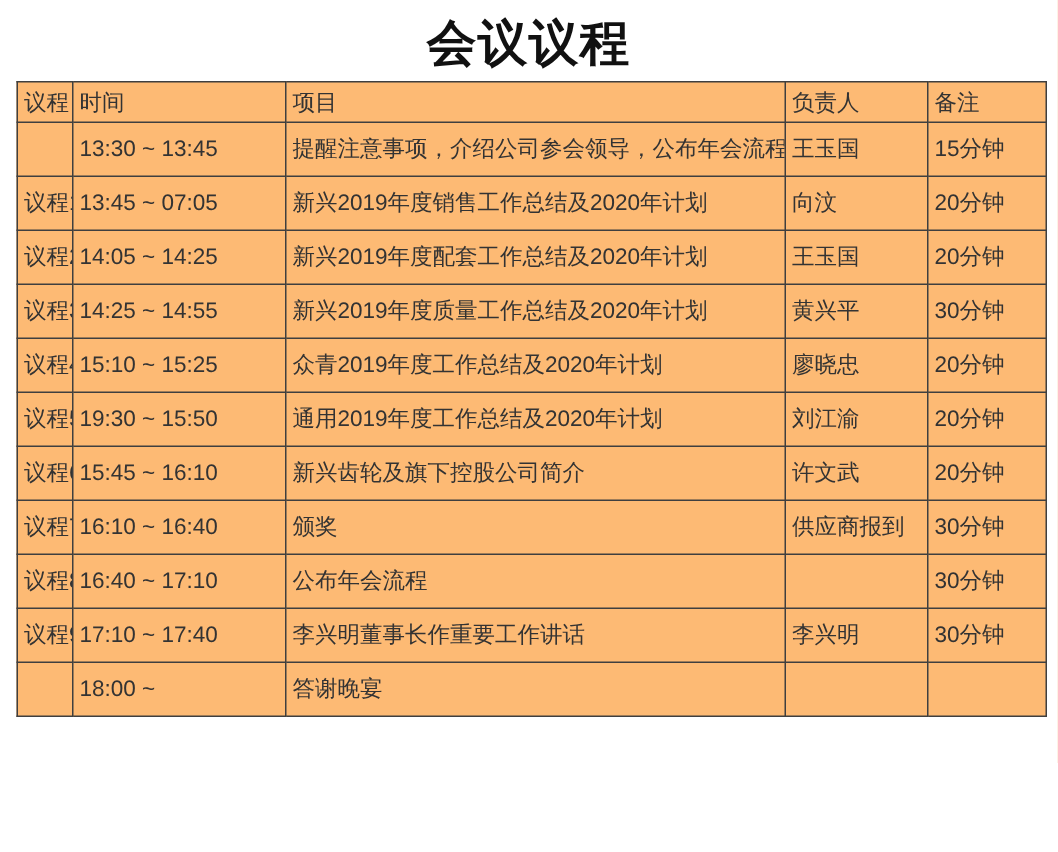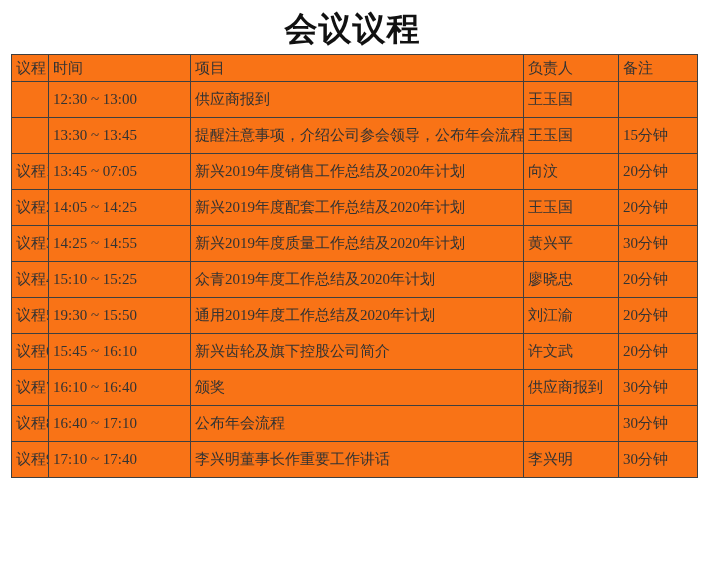--- a/index.html
+++ b/index.html
@@ -1,21 +1,21 @@
 <!DOCTYPE html>
 <html><head>
 <meta charset="utf-8">
 <style>
   html, body { margin: 0; padding: 0; background: #ffffff; }
   .page {
     position: relative;
     width: 705px;
     height: 568px;
     background: #ffffff;
-    font-family: Liberation Serif, serif;
+    font-family: Liberation Sans, sans-serif;
     overflow: hidden;
   }
   .doc-title {
     position: absolute;
     top: 8px;
     left: 0;
     width: 100%;
     text-align: center;
     font-size: 33px;
     line-height: 42px;
@@ -23,21 +23,21 @@
     color: #111111;
     letter-spacing: 1px;
   }
   table.agenda {
     position: absolute;
     left: 11px;
     top: 54px;
     width: 686px;
     border-collapse: collapse;
     table-layout: fixed;
-    background: #f97316;
+    background: #fdba74;
   }
   .c-agenda { width: 37px; }
   .c-time   { width: 142px; }
   .c-item   { width: 333px; }
   .c-owner  { width: 95px; }
   .c-note   { width: 79px; }
   table.agenda th,
   table.agenda td {
     border: 1px solid #3f3f3f;
     padding: 0 4px;
@@ -68,27 +68,20 @@
     <thead>
         <tr>
           <th>议程</th>
           <th>时间</th>
           <th>项目</th>
           <th>负责人</th>
           <th>备注</th>
         </tr>
       </thead>
     <tbody>
-        <tr>
-          <td></td>
-          <td>12:30 ~ 13:00</td>
-          <td>供应商报到</td>
-          <td>王玉国</td>
-          <td></td>
-        </tr>
         <tr>
           <td></td>
           <td>13:30 ~ 13:45</td>
           <td>提醒注意事项，介绍公司参会领导，公布年会流程</td>
           <td>王玉国</td>
           <td>15分钟</td>
         </tr>
         <tr>
           <td>议程1</td>
           <td>13:45 ~ 07:05</td>
@@ -145,15 +138,22 @@
           <td></td>
           <td>30分钟</td>
         </tr>
         <tr>
           <td>议程9</td>
           <td>17:10 ~ 17:40</td>
           <td>李兴明董事长作重要工作讲话</td>
           <td>李兴明</td>
           <td>30分钟</td>
         </tr>
+        <tr>
+          <td></td>
+          <td>18:00 ~</td>
+          <td>答谢晚宴</td>
+          <td></td>
+          <td></td>
+        </tr>
       </tbody>
   </table>
 </div>
 
 </body></html>

